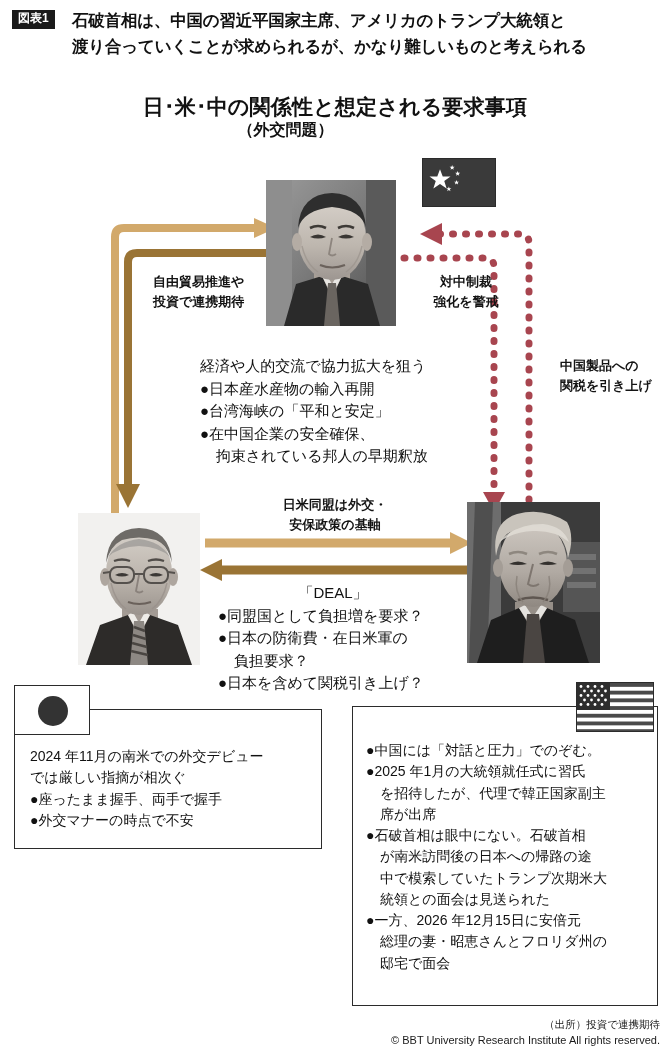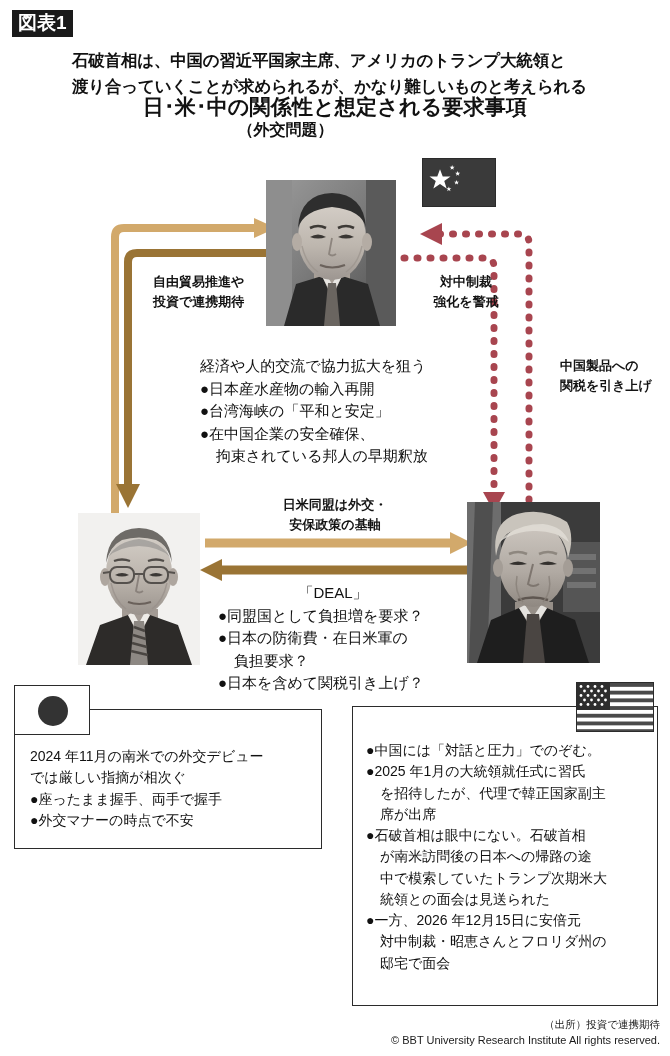--- a/index.html
+++ b/index.html
@@ -20,38 +20,37 @@
     overflow: hidden;
   }
 
   
   .fig-badge {
     position: absolute;
     left: 12px;
     top: 10px;
     background: #1a1a1a;
     color: #ffffff;
-    font-size: 19px;
+    font-size: 12px;
     font-weight: bold;
     letter-spacing: 0px;
     padding: 2px 6px 3px 6px;
     line-height: 1.15;
     white-space: nowrap;
   }
   .header-text {
     position: absolute;
     left: 72px;
     top: 8px;
     width: 588px;
     font-size: 16.5px;
     font-weight: bold;
     line-height: 1.55;
     letter-spacing: -0.2px;
     color: #111111;
-    margin-top: 40px;
   }
   .header-line2 {
     display: block;
     text-indent: 0px;
   }
   .main-title {
     position: absolute;
     left: 0;
     top: 93px;
     width: 670px;
@@ -471,20 +470,20 @@
   <div class="boxText" style="left:366px; top:740px; width:284px; z-index:4;">
     <span class="ln">●中国には「対話と圧力」でのぞむ。</span>
     <span class="ln">●2025 年1月の大統領就任式に習氏</span>
     <span class="ind">を招待したが、代理で韓正国家副主</span>
     <span class="ind">席が出席</span>
     <span class="ln">●石破首相は眼中にない。石破首相</span>
     <span class="ind">が南米訪問後の日本への帰路の途</span>
     <span class="ind">中で模索していたトランプ次期米大</span>
     <span class="ind">統領との面会は見送られた</span>
     <span class="ln">●一方、2026 年12月15日に安倍元</span>
-    <span class="ind">対中制裁・昭恵さんとフロリダ州の</span>
+    <span class="ind">総理の妻・昭恵さんとフロリダ州の</span>
     <span class="ind">邸宅で面会</span>
   </div>
 
   <div class="footer footer-src">（出所）投資で連携期待</div>
   <div class="footer footer-cc">© BBT University Research Institute All rights reserved.</div>
 
 </div>
 
 </body></html>

